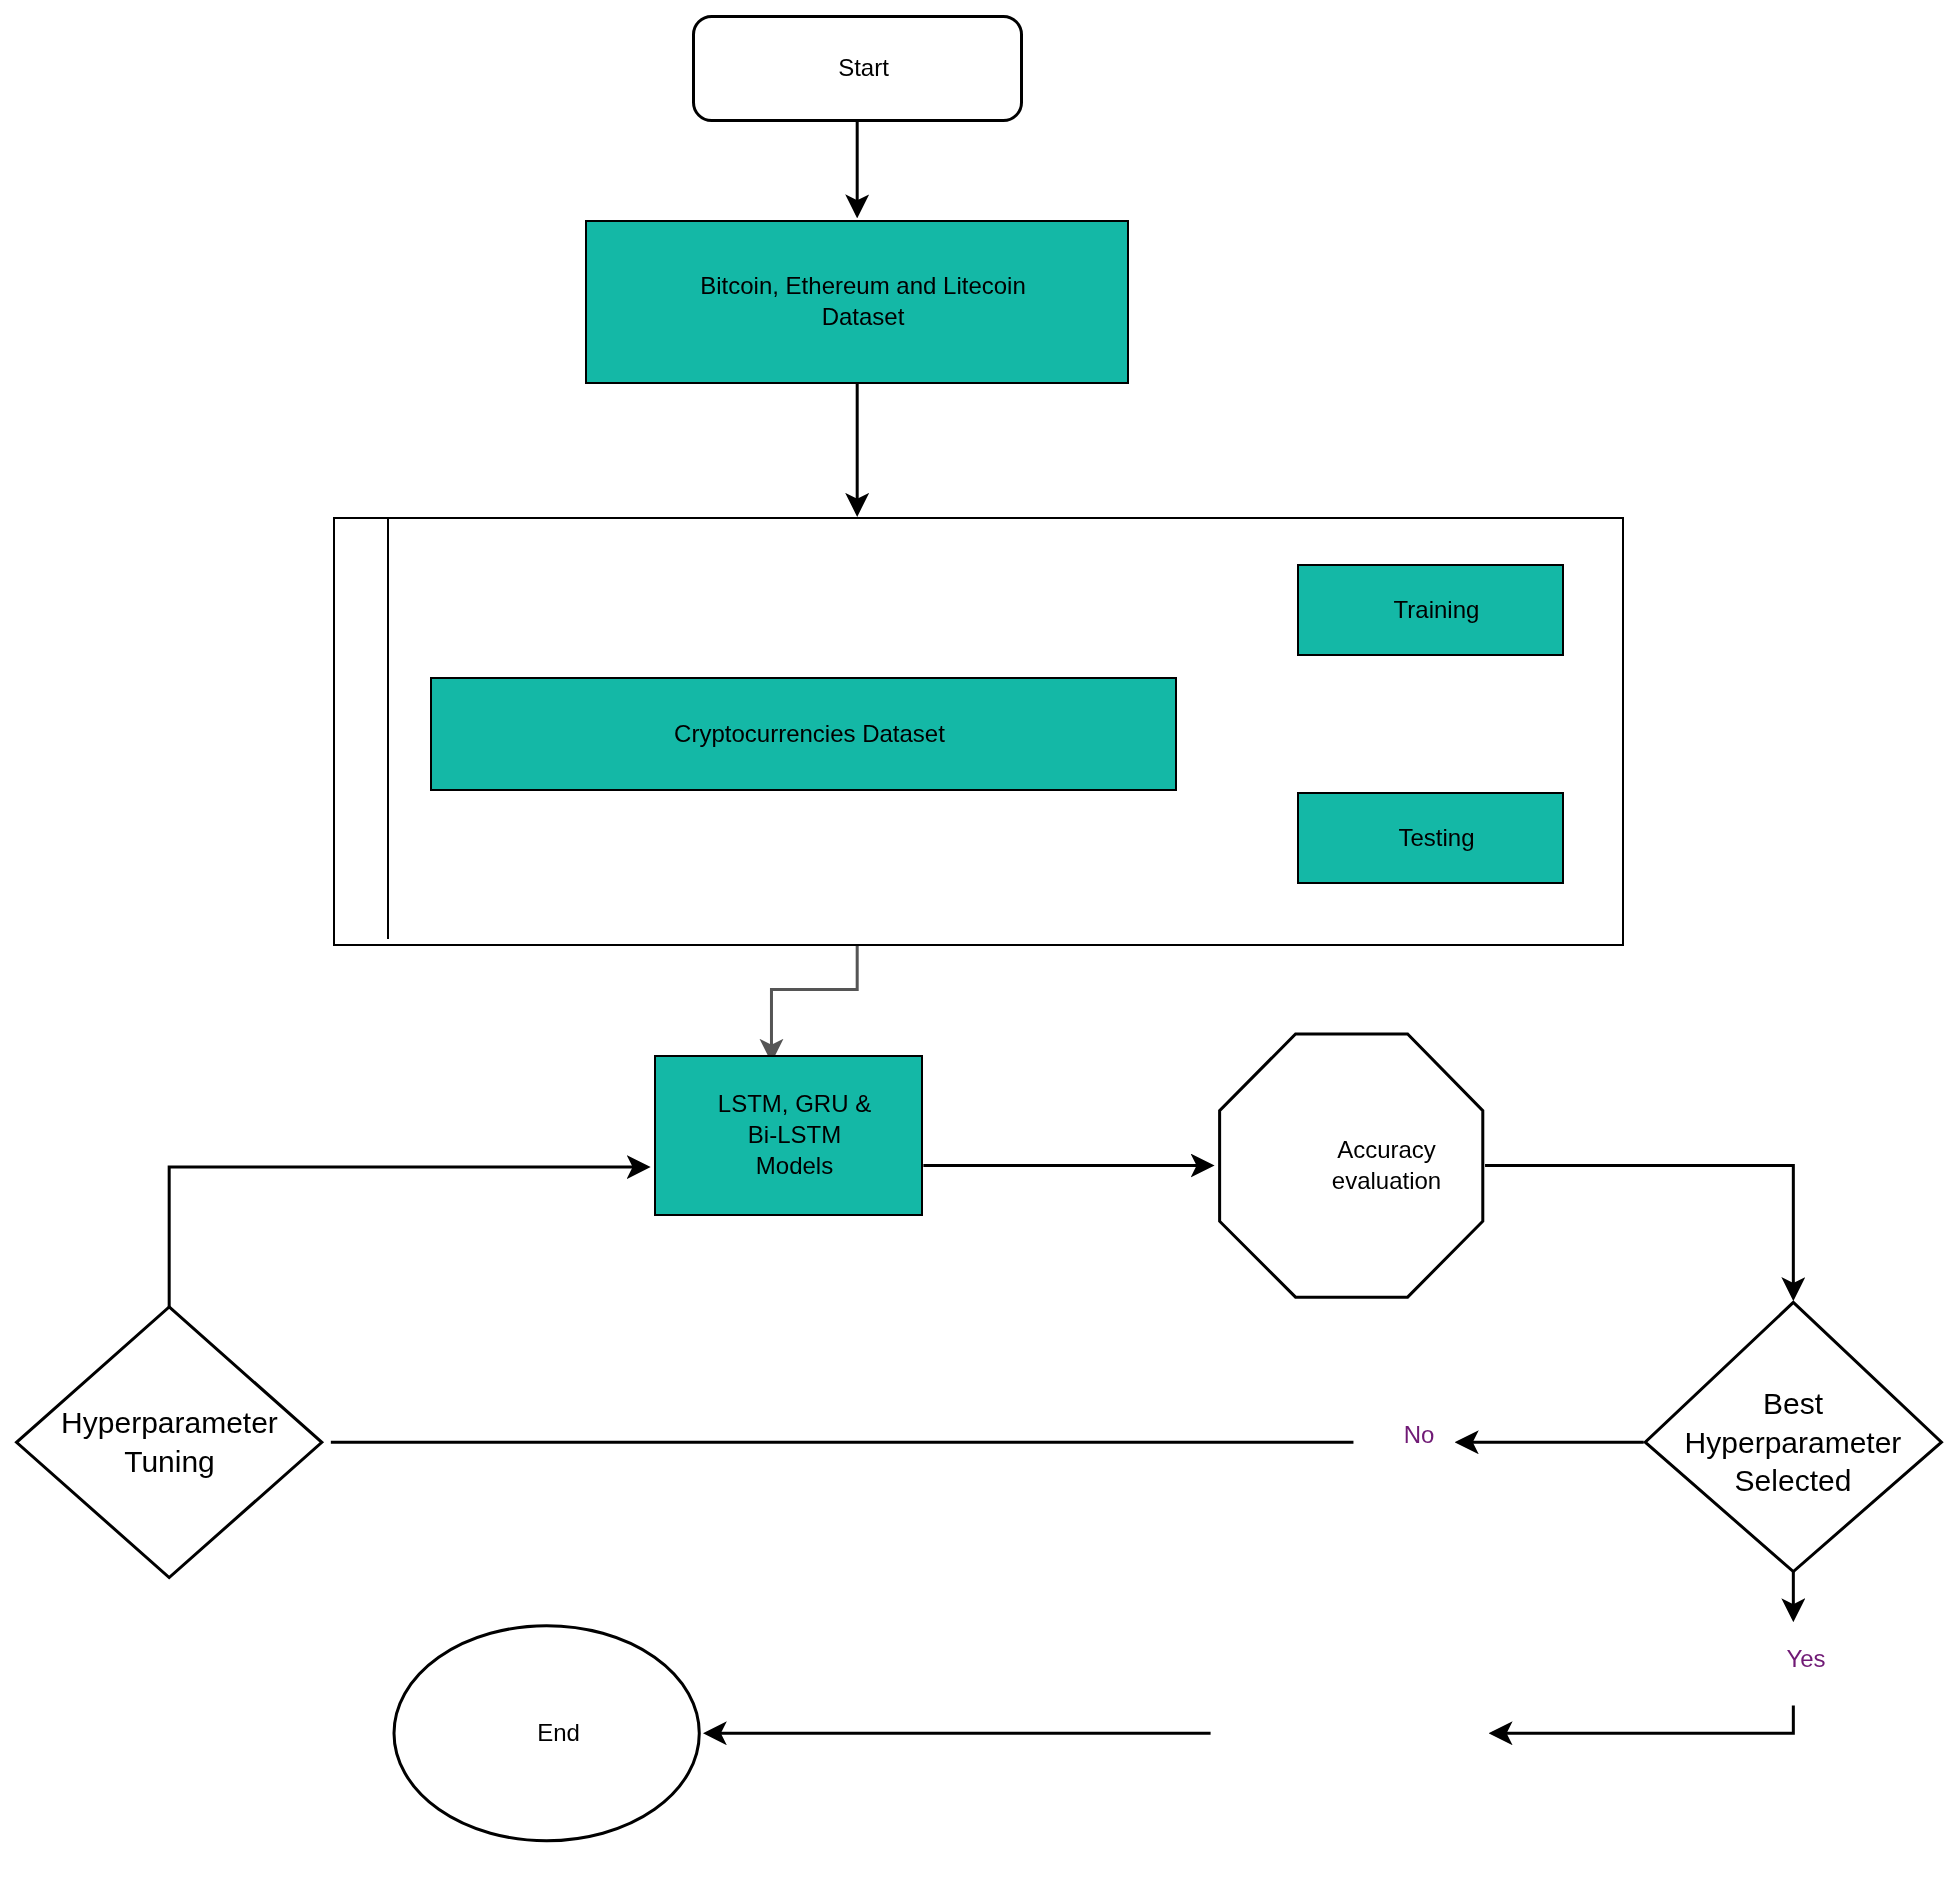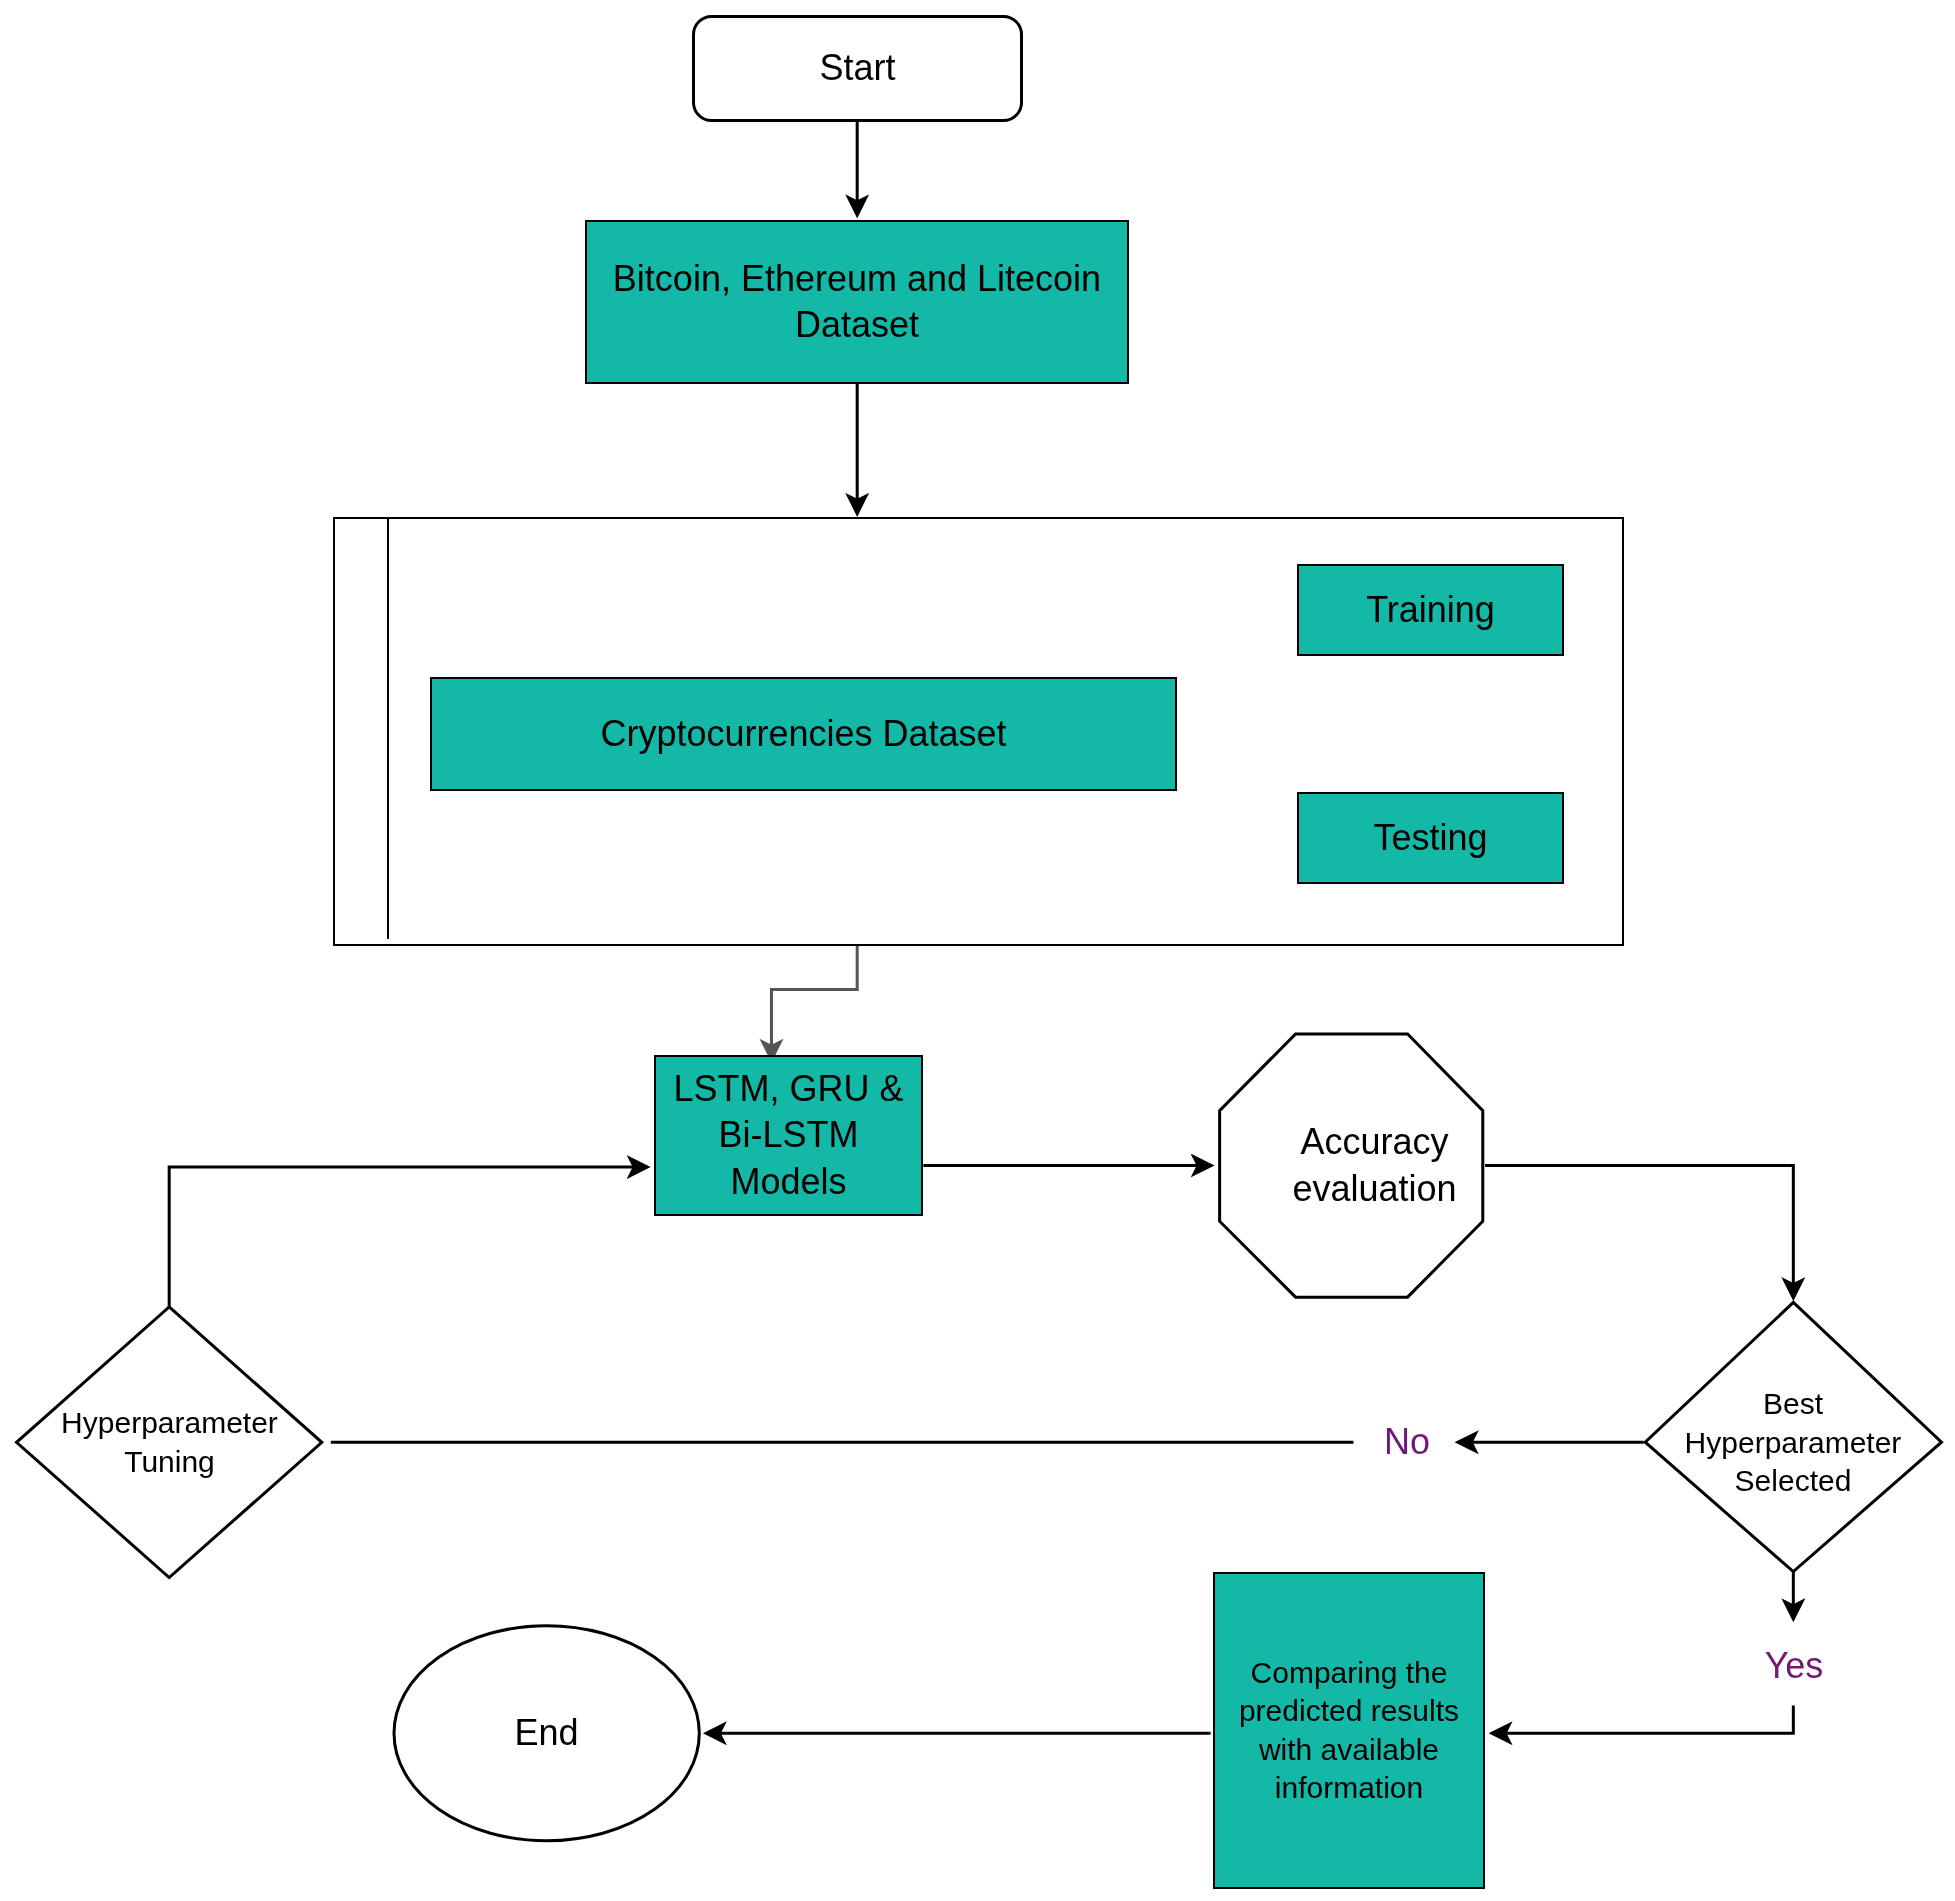--- a/index.html
+++ b/index.html
@@ -66,21 +66,21 @@
     line-height: 1.28;
     white-space: pre-line;
   }
   .edge-label {
     position: absolute;
     color: #701a75;
     text-align: center;
     white-space: nowrap;
   }
   .fs-40 { font-size: 30px; }
-  .fs-42 { font-size: 36px; }
+  .fs-42 { font-size: 24px; padding-left: 12px; }
 </style>
 </head>
 <body>
 
 <div id="canvas">
 
   <svg id="edges" viewBox="0 0 2600 2528" width="1955" height="1901" xmlns="http://www.w3.org/2000/svg">
     <defs>
       <marker id="arrow" viewBox="0 0 12 12" refX="10" refY="6" markerWidth="8" markerHeight="8" orient="auto-start-reverse">
         <path d="M 0 0 L 12 6 L 0 12 L 3 6 z" fill="#000000"></path>
@@ -165,26 +165,20 @@
     <span>Best
 Hyperparameter
 Selected</span>
   </div>
 
   <div class="shape-label fs-40" style="left:19px; top:1346px; width:301px; height:193px;">
     <span>Hyperparameter
 Tuning</span>
   </div>
 
-  <div class="node rect fs-40" style="left:1213px; top:1572px; width:272px; height:317px;">
-    <span>Comparing the
-predicted results
-with available
-information</span>
-  </div>
 
   <div class="shape-label fs-42" style="left:394px; top:1626px; width:305px; height:215px;">
     <span>End</span>
   </div>
 
   <div class="edge-label fs-42" style="left:1358px; top:1421px; width:98px;">
     <span>No</span>
   </div>
 
   <div class="edge-label fs-42" style="left:1745px; top:1645px; width:98px;">

